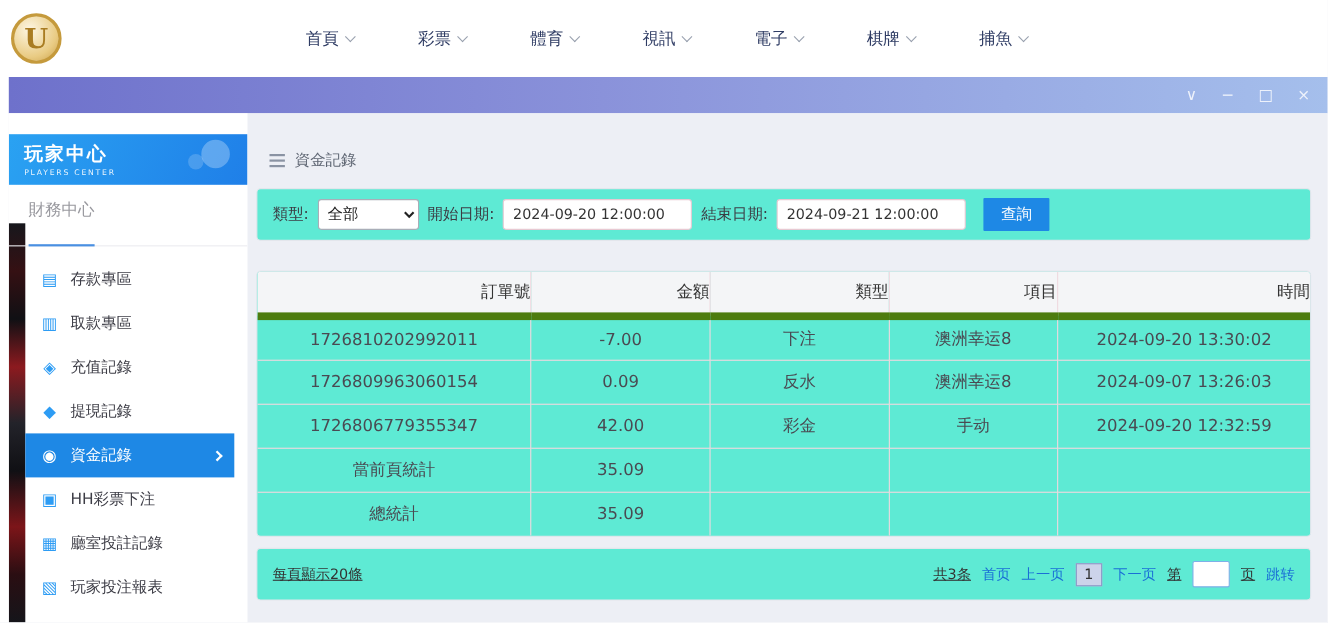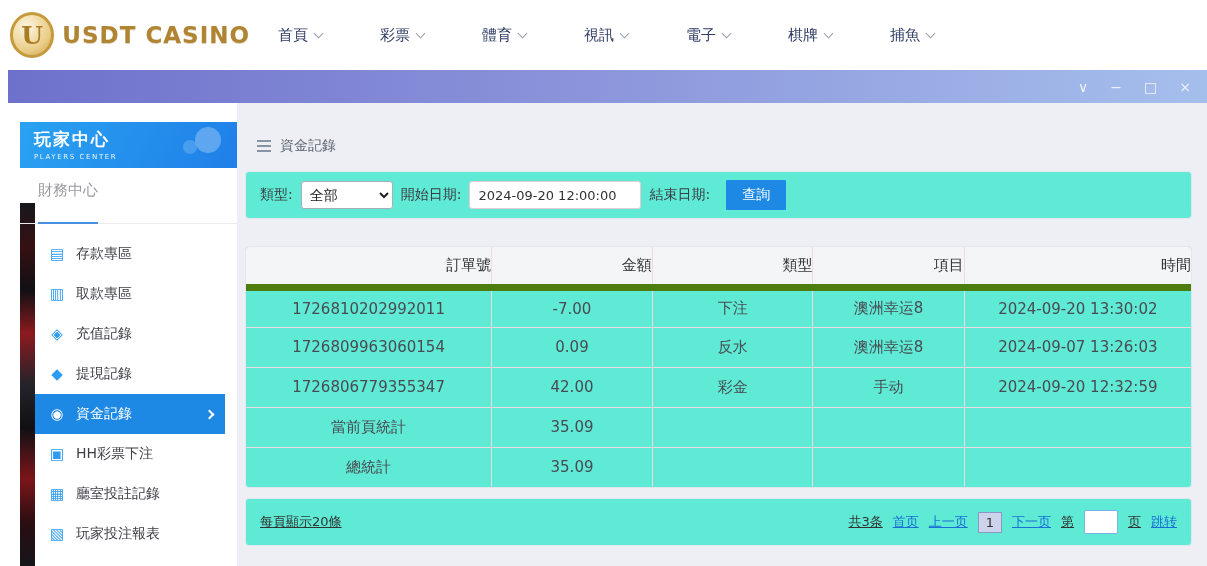--- a/index.html
+++ b/index.html
@@ -20,21 +20,21 @@
   .caret { width:7px; height:7px; border-right:1.5px solid #98a0ae; border-bottom:1.5px solid #98a0ae;
     transform:rotate(45deg); margin-top:-4px; }
 
   
   .titlebar { height:33px; margin-left:8px;
     background:linear-gradient(90deg,#6e71cb 0%,#8a92da 45%,#a5bfec 100%);
     display:flex; align-items:center; justify-content:flex-end; gap:22px; padding-right:16px; }
   .wctrl { color:#eef2fb; font-size:14px; line-height:1; cursor:pointer; }
 
   
-  .app { display:flex; margin-left:20px; height:463px; background:#edeff5; }
+  .app { display:flex; margin-left:8px; height:463px; background:#edeff5; }
 
   
   .sidebar { width:217px; flex-shrink:0; background:#fff; position:relative; overflow:hidden; }
   .photo-strip { position:absolute; left:0; top:100px; bottom:0; width:15px;
     background:linear-gradient(180deg,#17171c 0%,#351013 12%,#101014 24%,#8c1a1f 36%,#23232a 50%,
       #101014 62%,#7c1519 76%,#2a0e12 88%,#15151a 100%); }
   .sb-header { position:relative; margin-top:19px; height:46px; color:#fff;
     background:linear-gradient(115deg,#2aa2f2 0%,#1f7fe8 100%); padding:6px 0 0 14px; overflow:hidden; }
   .sb-header::after { content:""; position:absolute; right:16px; top:5px; width:26px; height:26px;
     border-radius:50%; background:rgba(255,255,255,.28); }
@@ -81,32 +81,31 @@
   th { background:#f4f5f7; color:#333; font-weight:normal;
     border-bottom:7px solid #4d7c0f; border-right:1px solid #f0d9df;text-align:right; }
   td { color:#4a4a52; border-bottom:1px solid #f0d9df; border-right:1px solid #f0d9df; }
   th:last-child, td:last-child { border-right:none; }
   tbody tr:last-child td { border-bottom:none; }
 
   .pager { margin-top:10px; height:48px; display:flex; align-items:center;
     justify-content:space-between; padding:0 14px; font-size:13px; color:#555; }
   .pager-right { display:flex; align-items:center; gap:10px; }
   .ptotal, .ptext { color:#333;text-decoration:underline; }
-  .plink { color:#1a6fd6; text-decoration:underline; cursor:pointer; }
+  .plink { color:#1a6fd6; cursor:pointer; }
   .pcurrent { padding:2px 7px; border:1px solid #8b97c6; background:#ccd3ea; color:#333; cursor:pointer; }
   .pjump-input { width:34px; height:24px; border:1px solid #7fb0e8; border-radius:2px; padding:0 4px;
     font-family:"DejaVu Sans","Liberation Sans",sans-serif; }
 </style>
 </head>
 <body>
 
 <header class="topnav">
   <div class="brand">
     <span class="brand-emblem">U</span>
-    <span class="brand-name">USDT CASINO</span>
   </div>
   <nav class="nav-items">
     <div class="nav-item">
       <span>首頁</span>
       <span class="caret"></span>
     </div>
     <div class="nav-item">
       <span>彩票</span>
       <span class="caret"></span>
     </div>
@@ -203,20 +202,21 @@
     </div>
 
     <div class="panel filters">
       <span>類型:</span>
       <select class="type-select">
         <option>全部</option>
       </select>
       <span>開始日期:</span>
       <input class="date-input" type="text" value="2024-09-20 12:00:00" style="">
       <span>結束日期:</span>
+      <input class="date-input" type="text" value="2024-09-21 12:00:00" style="">
       <button class="search-btn">查詢</button>
     </div>
 
     <div class="panel table-panel">
       <table>
         <colgroup>
           <col style="width:26%">
             <col style="width:17%">
             <col style="width:17%">
           <col style="width:16%">

